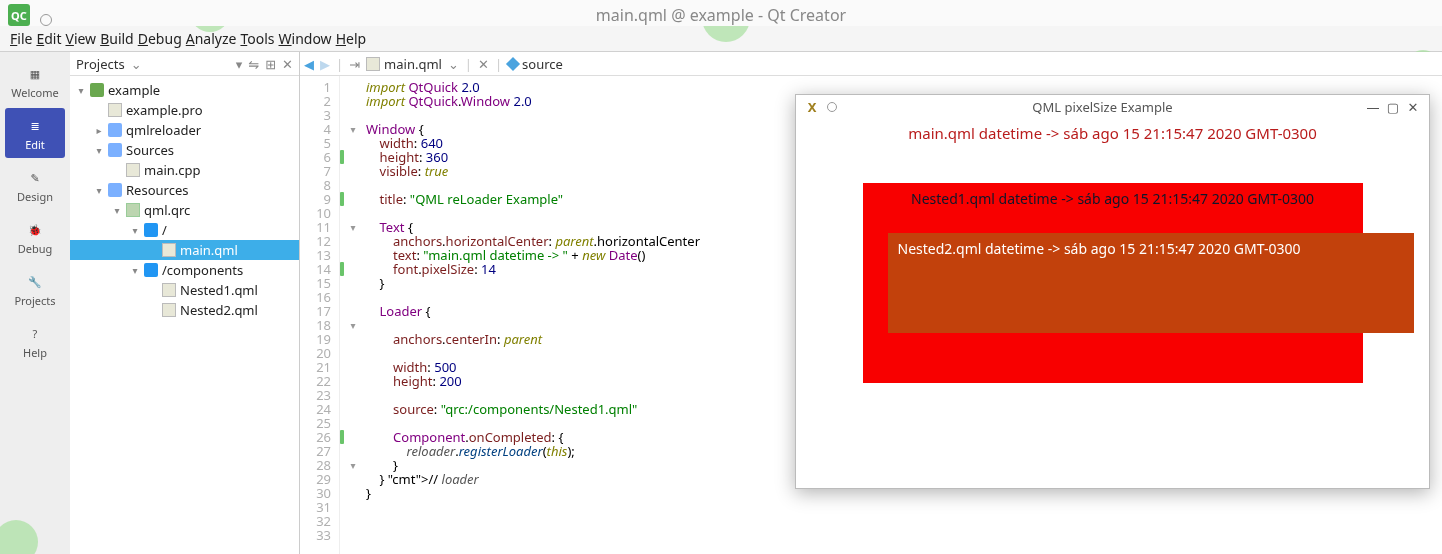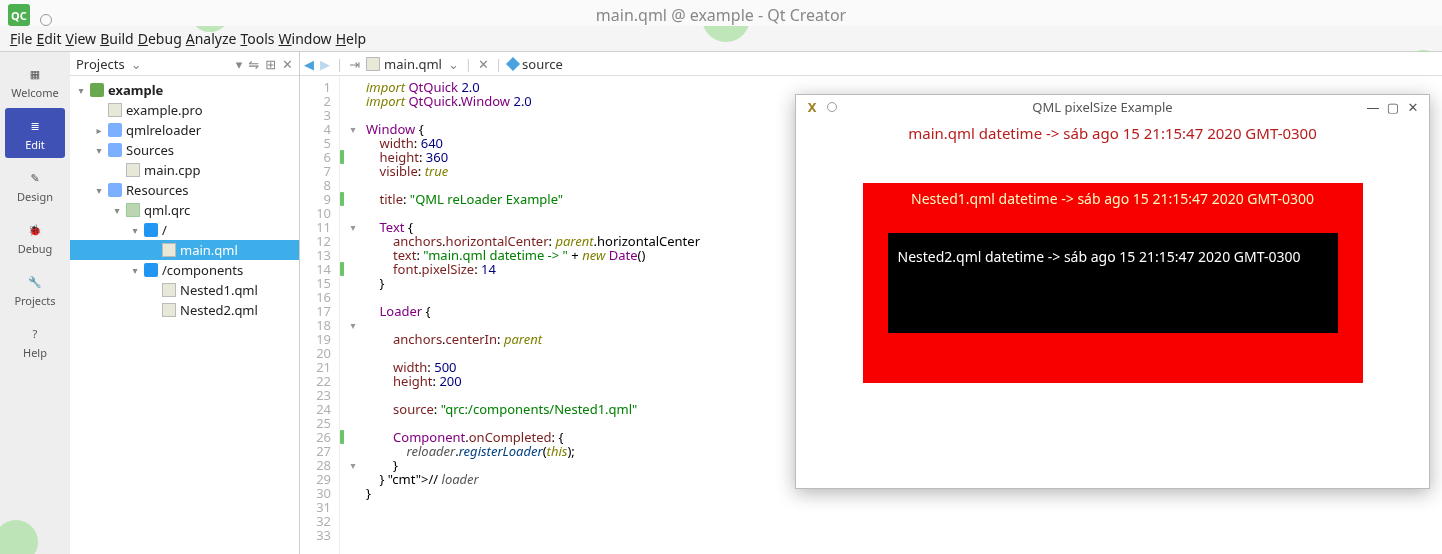--- a/index.html
+++ b/index.html
@@ -65,22 +65,22 @@
 .target-circ::before{width:2px;height:14px;top:-2px;}
 .target-circ::after{width:2px;height:14px;bottom:-2px;}
 
 .floatwin{ position:absolute; left:795px; top:94px; width:635px; height:395px; background:#fff; border:1px solid #bbb; box-shadow:0 4px 18px rgba(0,0,0,.3); display:flex; flex-direction:column;}
 .fw-titlebar{height:24px;display:flex;align-items:center;padding:0 6px;font-size:13px;color:#555;}
 .fw-titlebar .t{flex:1;text-align:center;}
 .fw-tb-ico{width:16px;height:16px;display:flex;align-items:center;justify-content:center;margin:0 2px;}
 .fw-body{flex:1;background:#fff;display:flex;flex-direction:column;align-items:center;}
 .fw-main-text{font-size:15px;color:#b91c1c;margin-top:4px;}
 .n1{width:500px;height:200px;background:#f80000;margin-top:40px;position:relative;display:flex;flex-direction:column;align-items:center;}
-.n1-text{color:#fef9c3;font-size:14px;margin-top:6px;}
-.n2{position:absolute;left:25px;top:50px;width:450px;height:100px;background:#000000;color:#fff;padding:14px 10px;font-size:14px;}
+.n1-text{color:#0f172a;font-size:14px;margin-top:6px;}
+.n2{position:absolute;left:25px;top:50px;width:526px;height:100px;background:#c2410c;color:#fff;padding:6px 10px;font-size:14px;}
 
 .deco{position:absolute;border-radius:50%;background:#a8e0a0;opacity:.7}
 .d1{width:40px;height:40px;left:190px;top:-8px;}
 .d2{width:48px;height:48px;left:702px;top:-6px;}
 .d3{width:30px;height:30px;left:1408px;top:50px;}
 .d4{width:44px;height:44px;left:-6px;top:520px;}
 .d5{width:40px;height:40px;left:1012px;top:520px;}
 </style>
 </head>
 <body>
@@ -143,21 +143,21 @@
       <span class="spacer"></span>
       <span class="sb-ico">▾</span>
       <span class="sb-ico">⇋</span>
       <span class="sb-ico">⊞</span>
       <span class="sb-ico">✕</span>
     </div>
     <div class="tree" id="tree">
         <div class="tree-row" style="--ind: 6px;">
           <span class="tw">▾</span>
           <span class="fi proj"></span>
-          <span style="font-weight:bold">example</span>
+          <span style="font-weight:normal">example</span>
         </div>
         <div class="tree-row" style="--ind: 24px;">
           <span class="tw"></span>
           <span class="fi cpp"></span>
           <span>example.pro</span>
         </div>
         <div class="tree-row" style="--ind: 24px;">
           <span class="tw">▸</span>
           <span class="fi hdr"></span>
           <span>qmlreloader</span>

